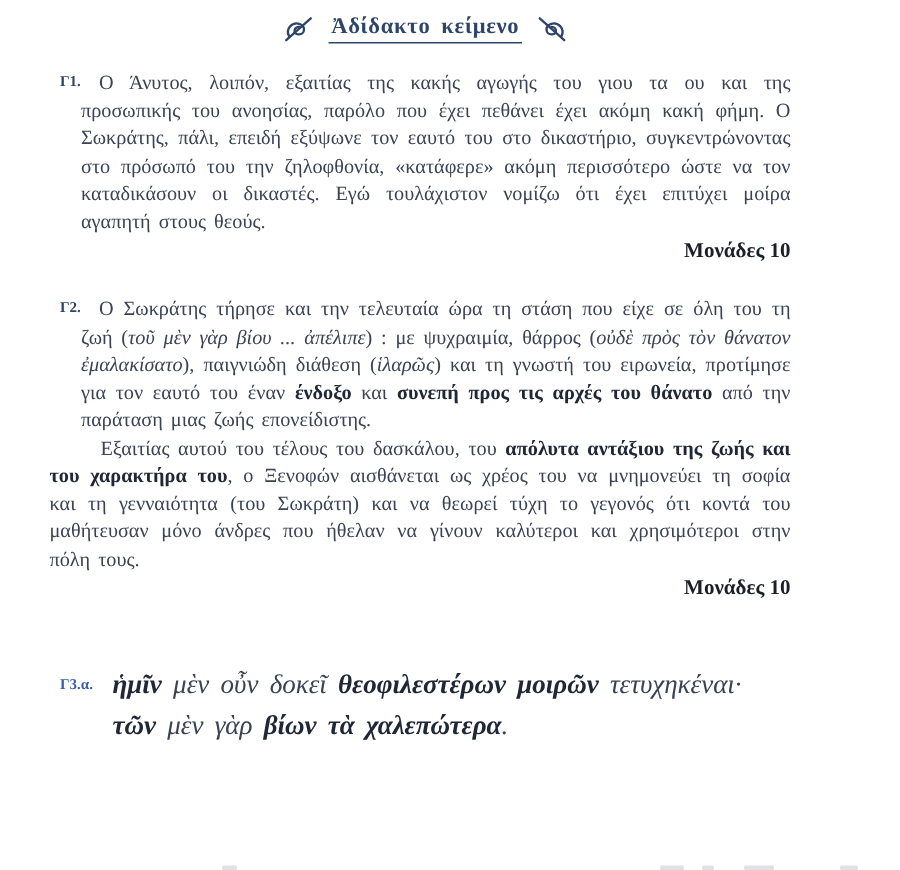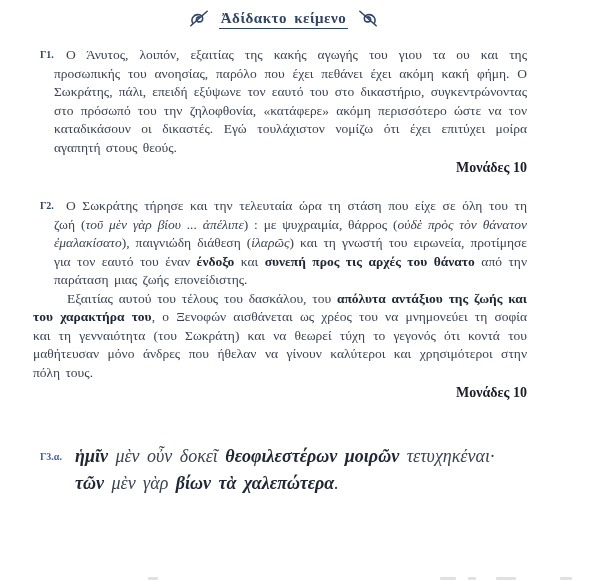--- a/index.html
+++ b/index.html
@@ -19,21 +19,21 @@
     background: var(--paper);
     overflow: hidden;
     padding: 8px 73px 0 40px;
     font-family: "Liberation Serif", "DejaVu Serif", serif;
     color: var(--body);
   }
   
   .title-row {
     display: flex;
     justify-content: center;
-    align-items: flex-start;
+    align-items: center;
     gap: 10px;
     color: var(--heading);
     font-weight: bold;
     font-size: 15px;
     margin-top: 2px;
   }
   .orn { display: inline-flex; color: var(--heading); }
   .orn svg { display: block; }
   .orn-right { transform: scaleX(-1); }
   .title-text {

